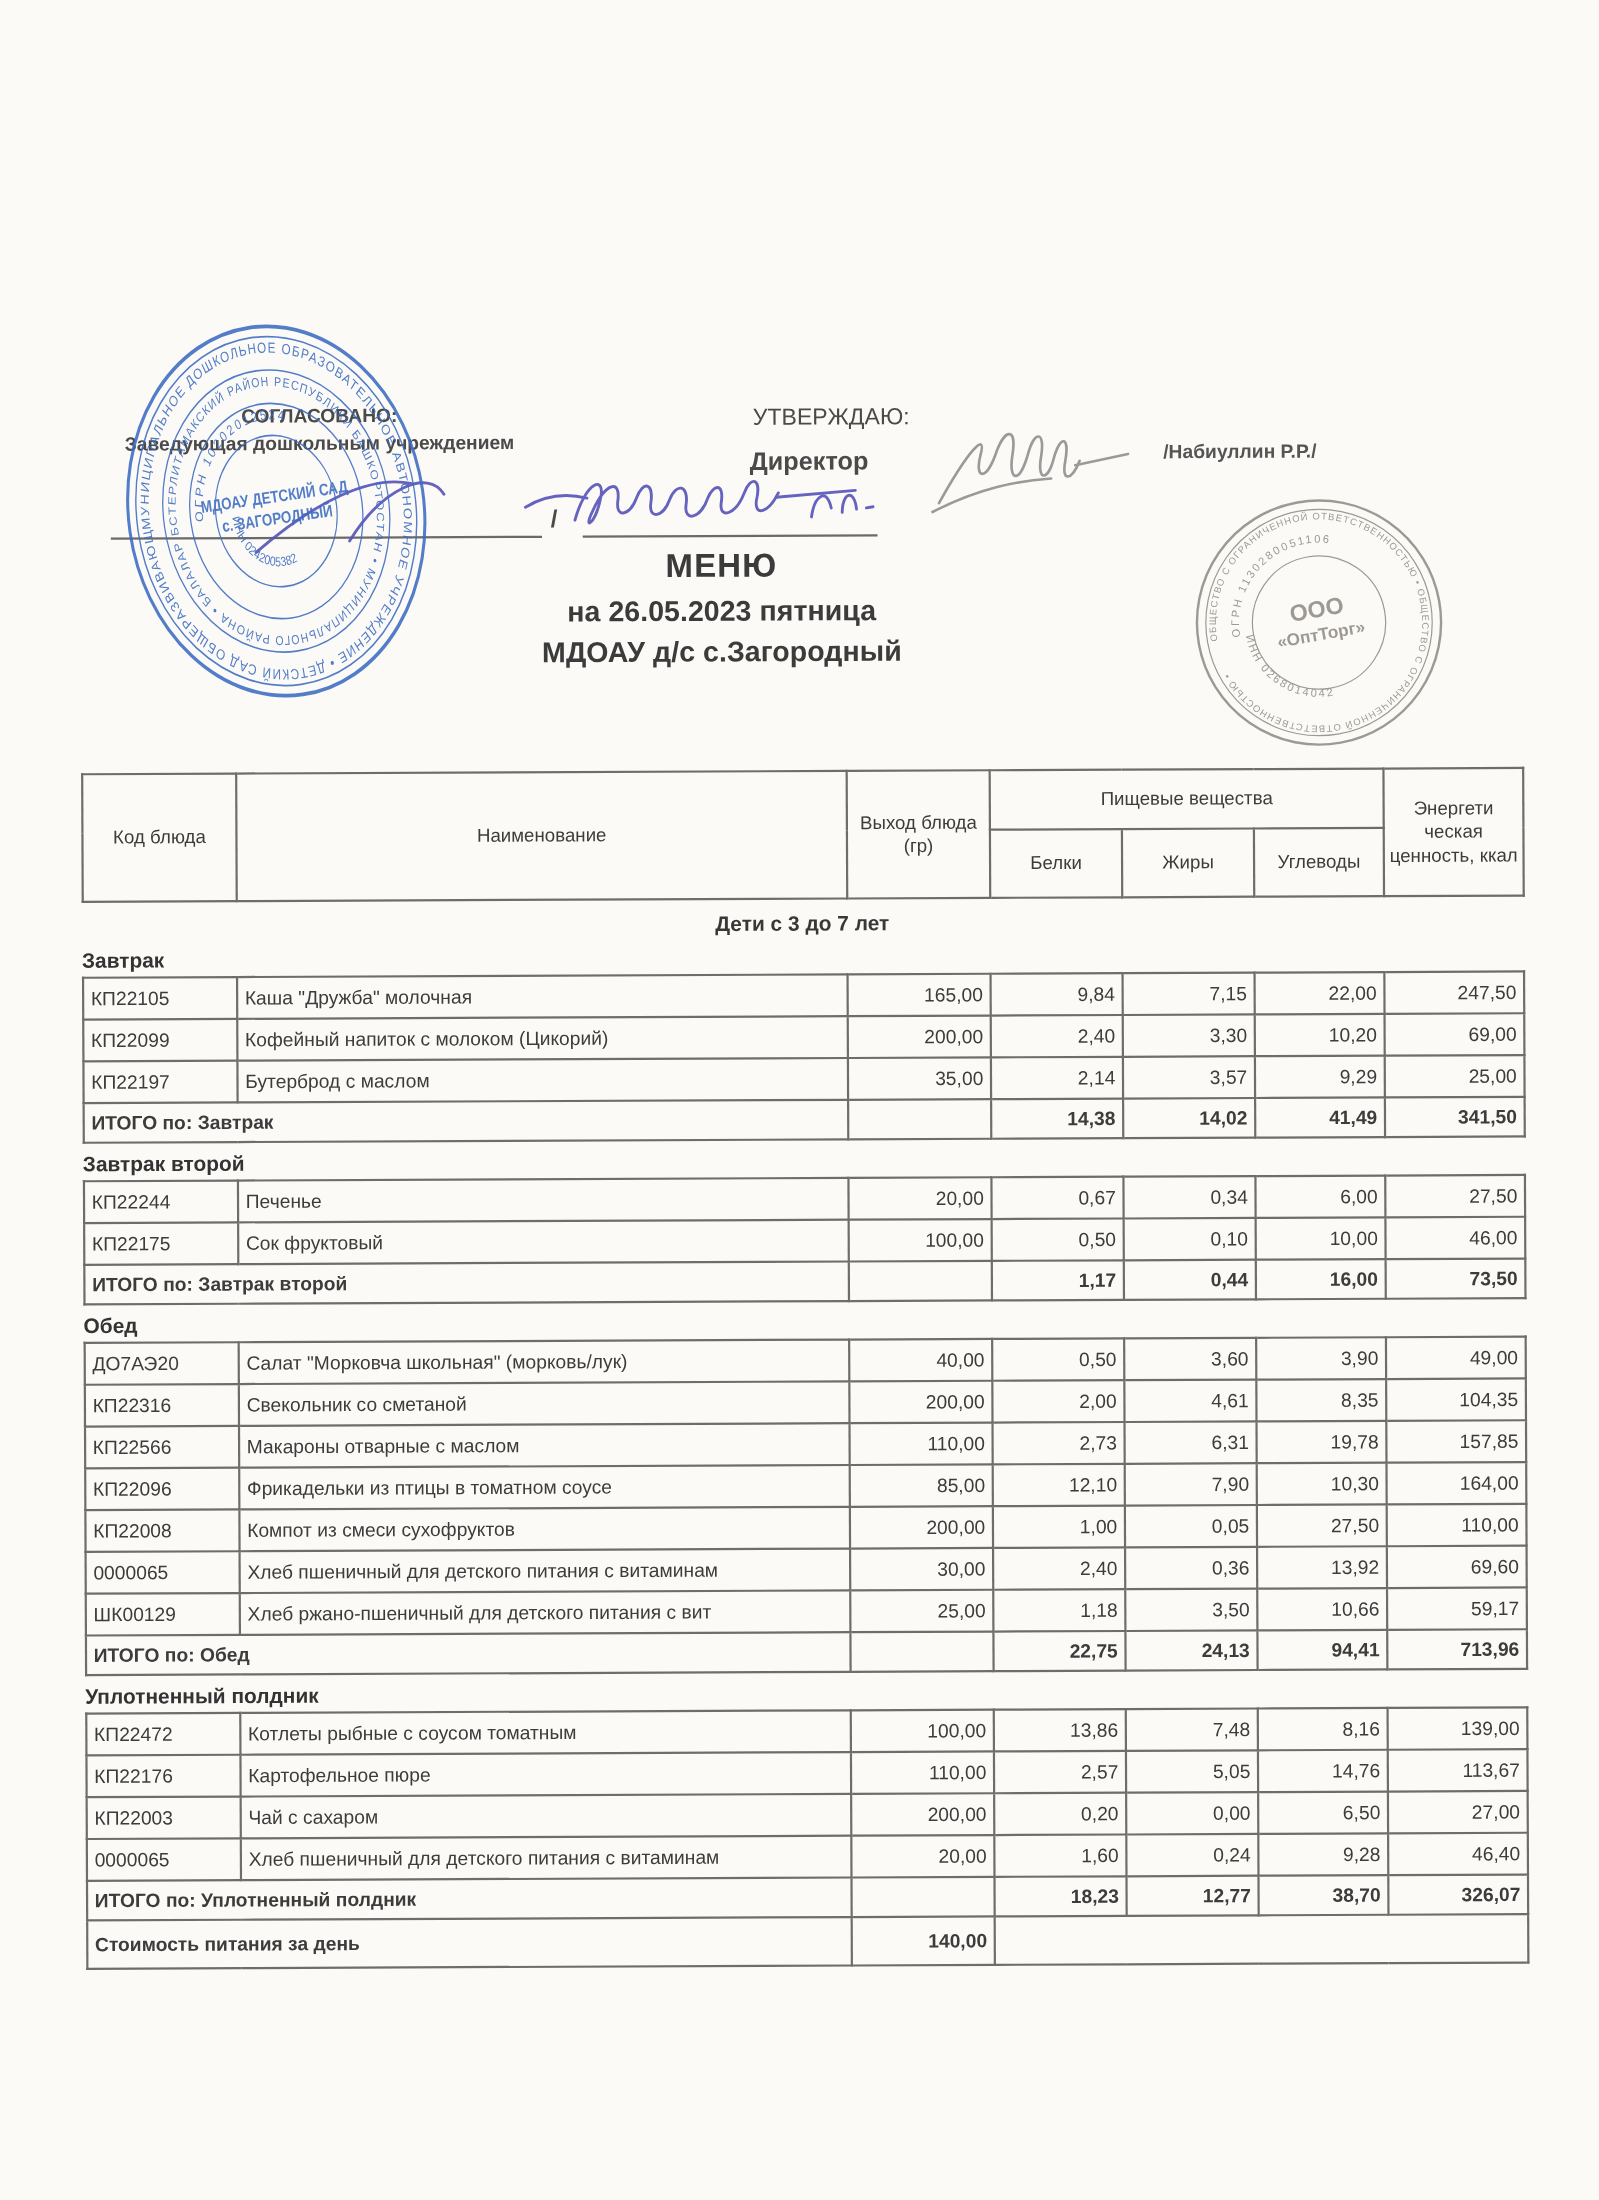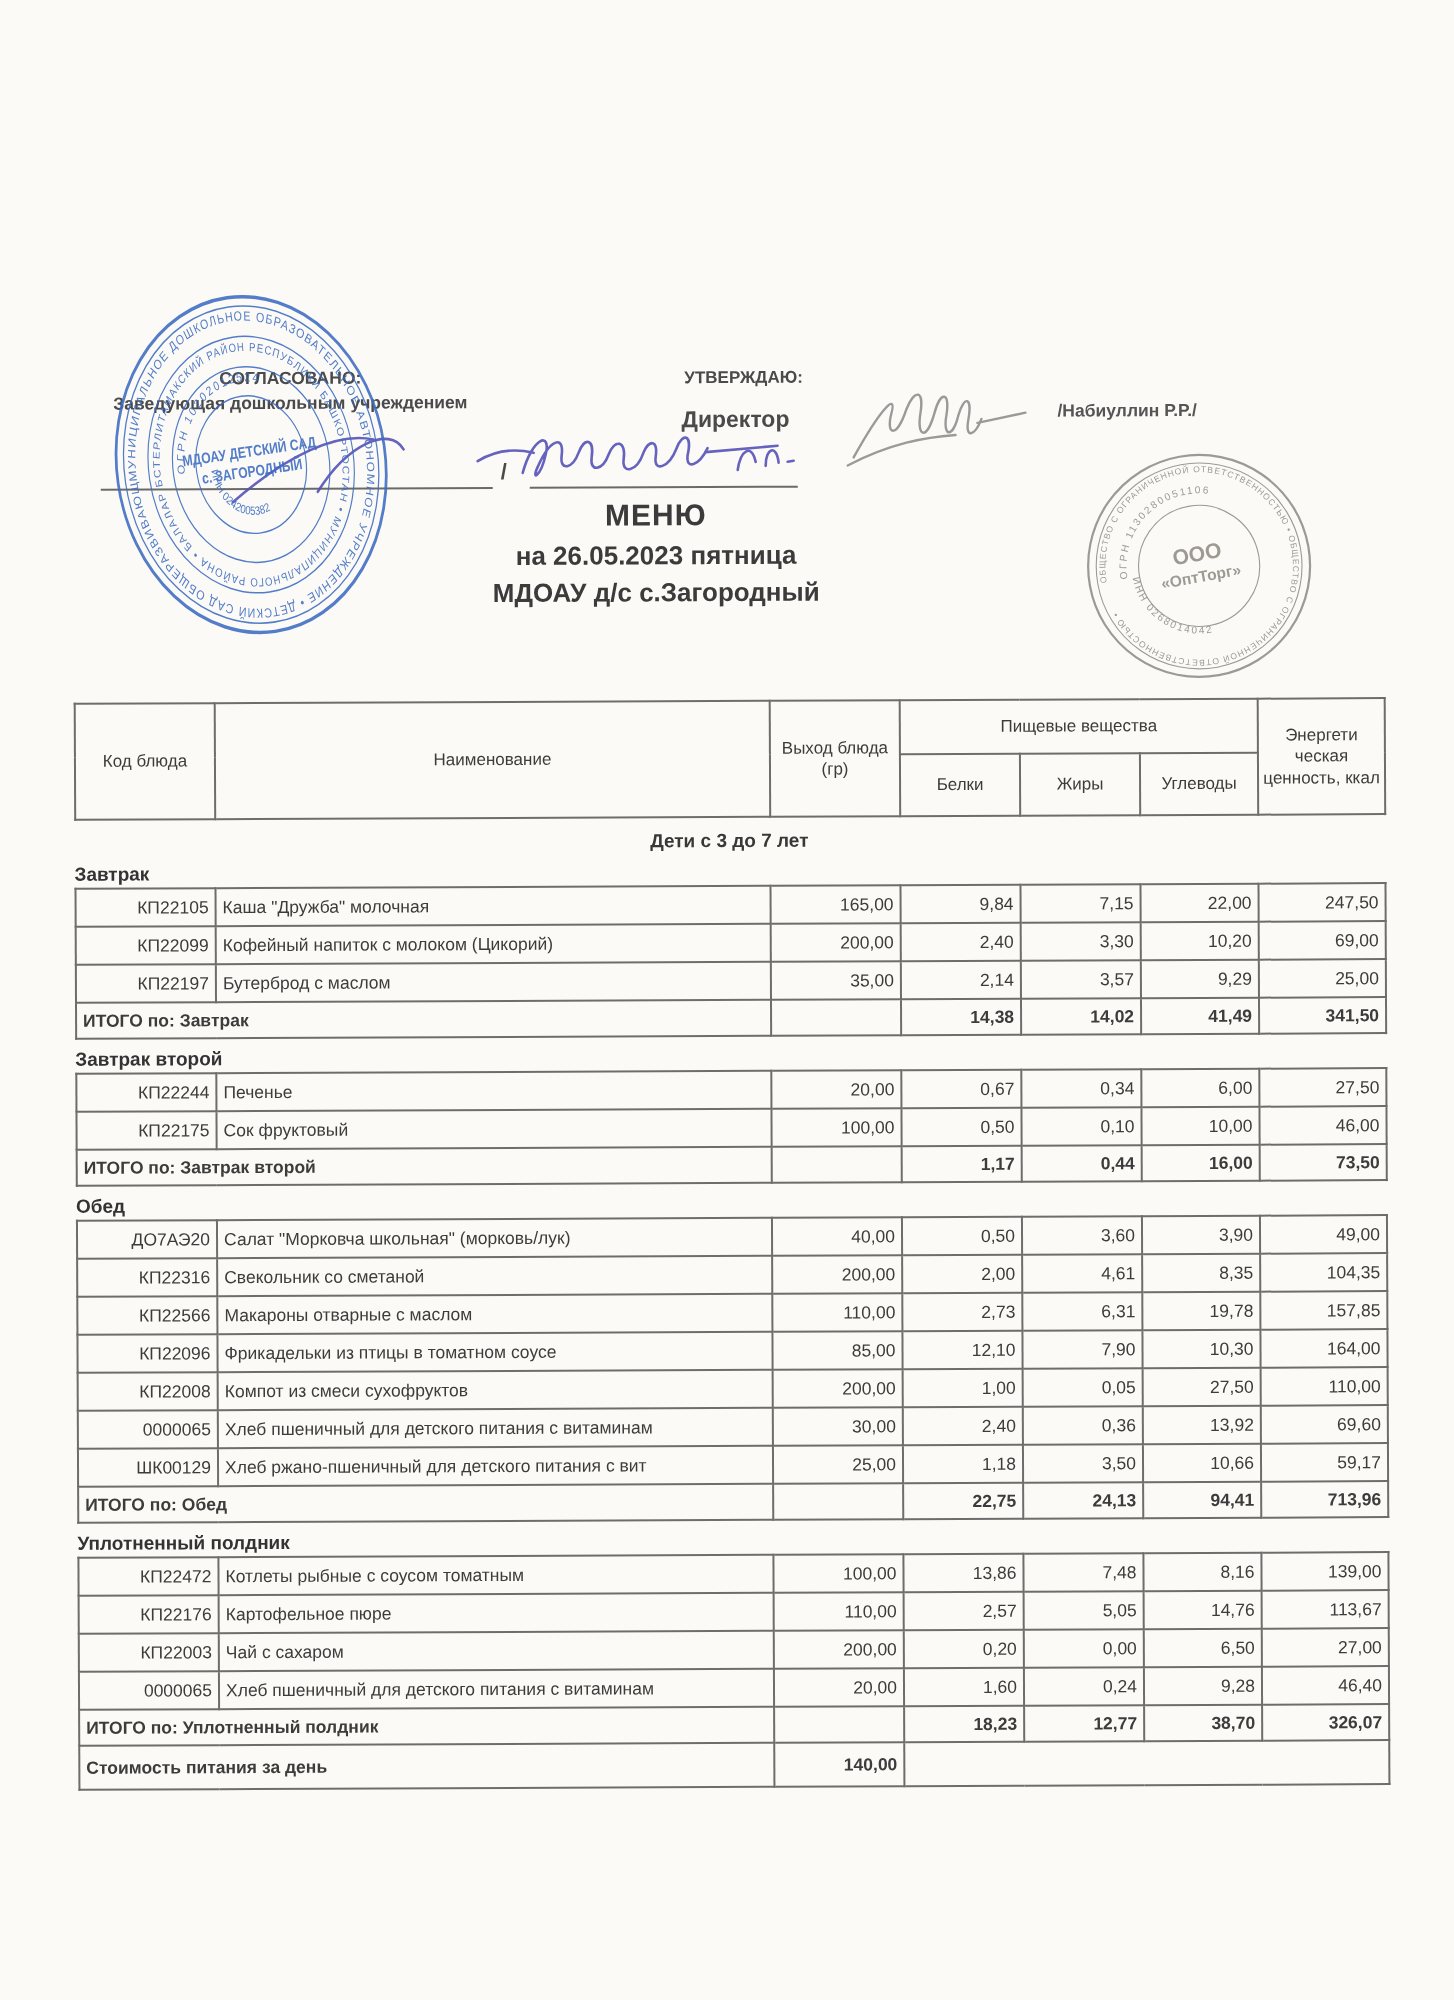--- a/index.html
+++ b/index.html
@@ -8,21 +8,21 @@
     background:#fbfaf6;
     font-family:"Liberation Sans",sans-serif;
     color:#3c3c3c;
     position:relative;
     overflow:hidden;
   }
   .scan{position:absolute;inset:0;transform:rotate(-0.25deg);}
   
   .agreed{position:absolute;left:100px;top:364px;width:386px;text-align:center;
           font-weight:bold;font-size:17.5px;color:#4a4a4a;line-height:1.45;}
-  .approved-title{position:absolute;left:687px;top:368px;font-weight:bold;font-size:17px;color:#4a4a4a;}
+  .approved-title{position:absolute;left:687px;top:368px;font-weight:normal;font-size:21px;color:#4a4a4a;}
   .approved-role{position:absolute;left:684px;top:406px;font-weight:bold;font-size:23px;color:#4a4a4a;}
   .approved-name{position:absolute;left:1020px;top:402px;font-weight:bold;font-size:17.5px;color:#555;margin-left:40px;}
   .sig-line{position:absolute;height:2px;background:#6a6a6a;top:486px;}
   .sig-line.l1{left:103px;width:392px;}
   .sig-line.l2{left:532px;width:268px;}
   .sig-slash{position:absolute;left:503px;top:458px;font-size:22px;font-weight:bold;color:#4a4a4a;}
   
   .menu-title{position:absolute;left:398px;top:498px;width:520px;text-align:center;color:#3b3b3b;}
   .menu-title .t1{font-size:30px;font-weight:bold;letter-spacing:1px;}
   .menu-title .t2{font-size:26px;font-weight:bold;margin-top:8px;}
@@ -36,21 +36,21 @@
   .table-zone{position:absolute;left:75px;top:700px;width:1310px;}
   table.mt{border-collapse:collapse;table-layout:fixed;width:1310px;}
   table.mt td{border:2px solid #6d6d6d;font-size:17.5px;color:#3c3c3c;
               vertical-align:middle;padding:2px 6px;overflow:hidden;white-space:nowrap;}
   table.head td{text-align:center;white-space:normal;font-size:17px;line-height:1.25;padding:4px 4px;}
   table.head tr.h1 td{height:44px;}
   table.head tr.h2 td{height:52px;border-radius:15px;}
   .c1{width:140px;} .c2{width:555px;} .c3{width:130px;}
   .c4{width:120px;} .c5{width:120px;} .c6{width:118px;} .c7{width:127px;}
   tr.r td{height:32px;}
-  td.code{padding-left:8px;text-align:right;}
+  td.code{padding-left:8px;}
   td.name{padding-left:10px;}
   td.out{text-align:right;}
   td.num{text-align:right;padding-right:10px;}
   tr.total td{height:30px;font-weight:bold;}
   td.tl{padding-left:8px;font-weight:bold;font-size:18px;}
   .age-group{text-align:center;font-weight:bold;font-size:19px;margin:12px 0 4px;color:#383838;}
   .sec-title{font-weight:bold;font-size:19px;margin:9px 0 2px;color:#333;}
   tr.cost td{height:38px;}
   td.cost-val{font-weight:bold;font-size:22px;color:#2e2e2e;}
   .stamp-center{font-weight:bold;}

